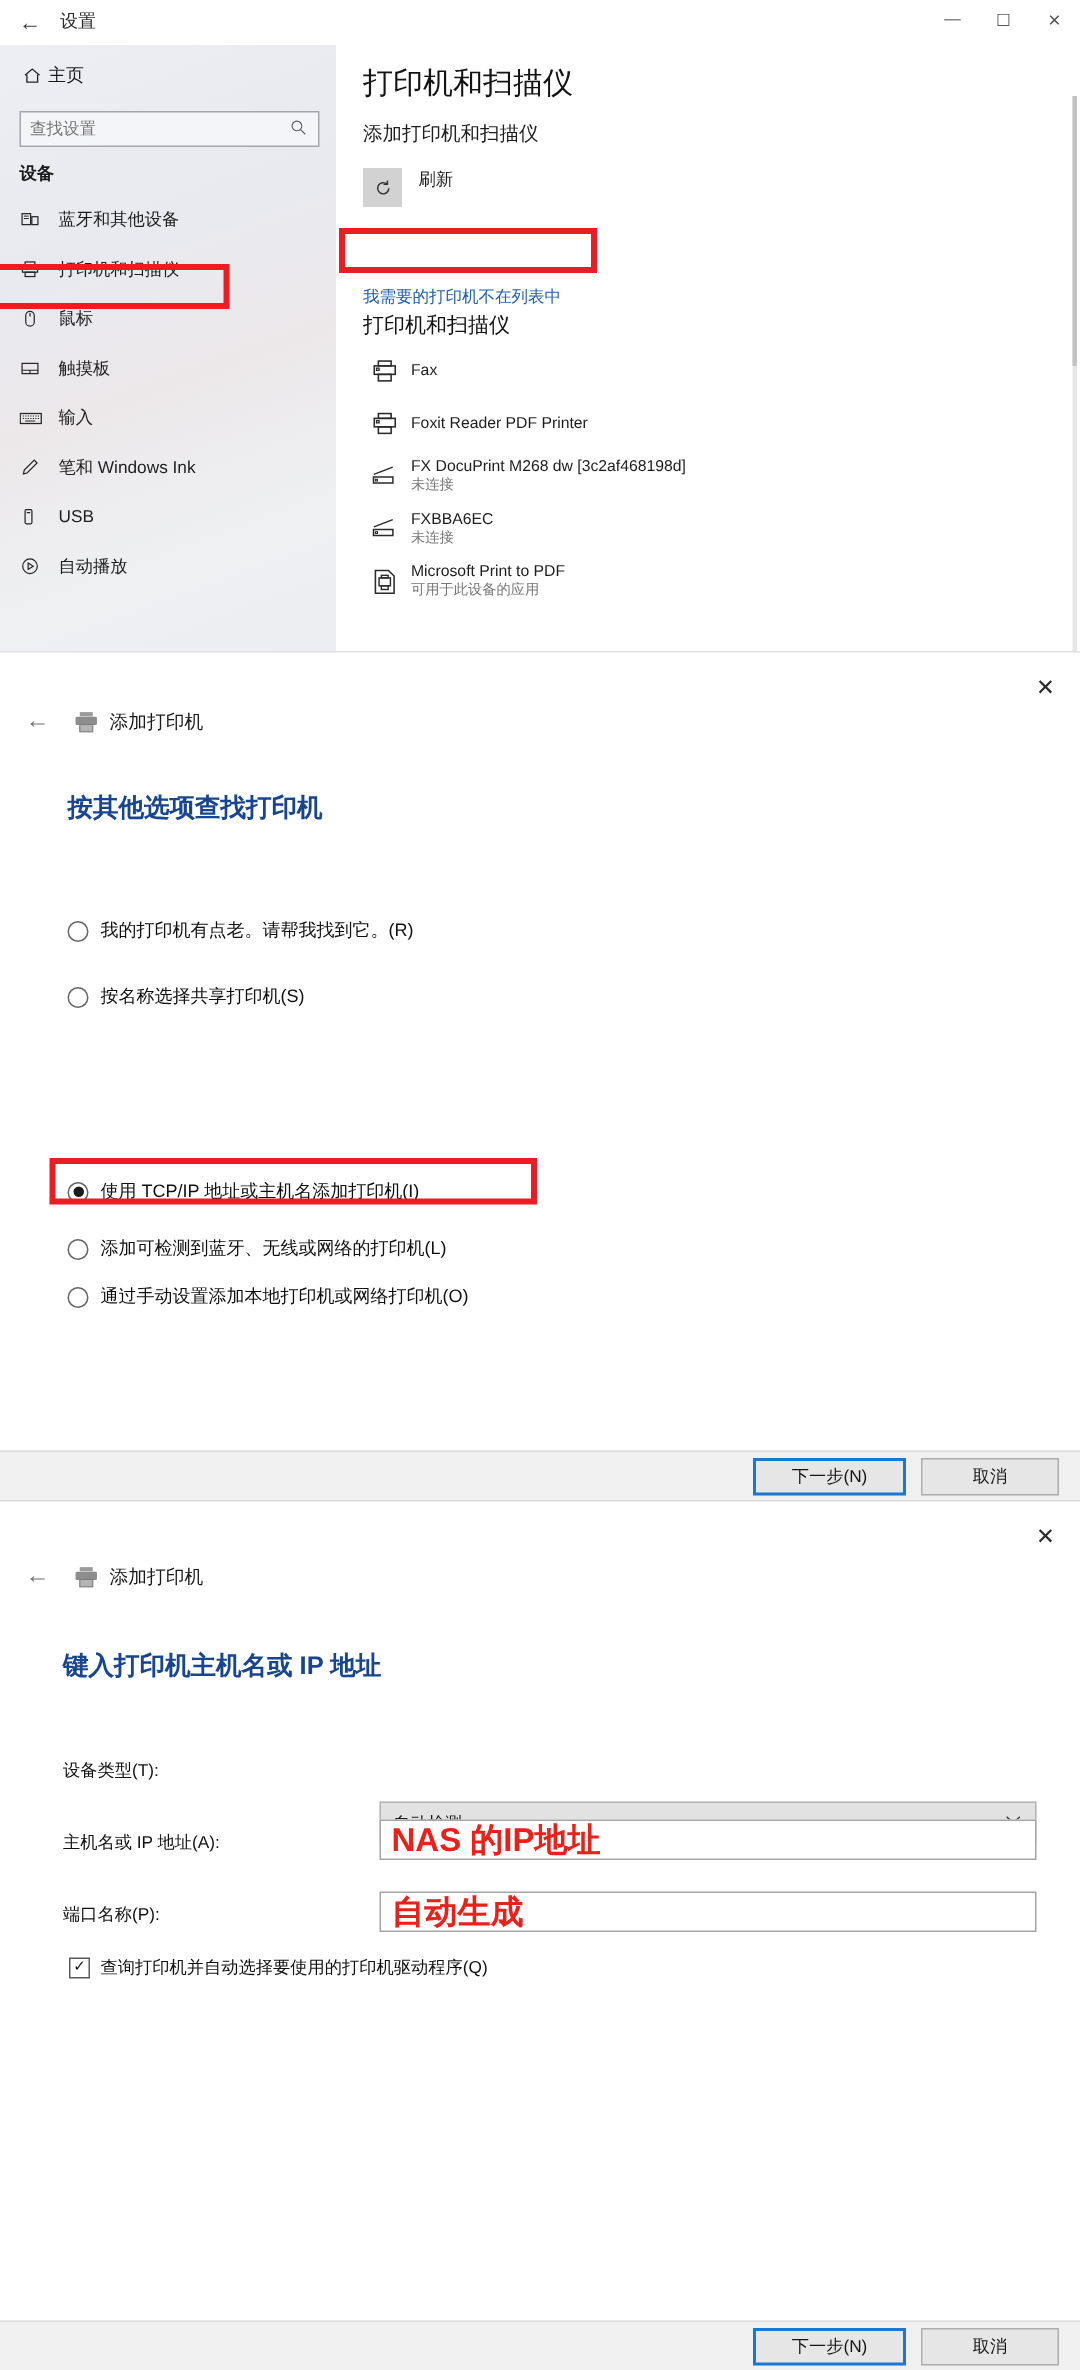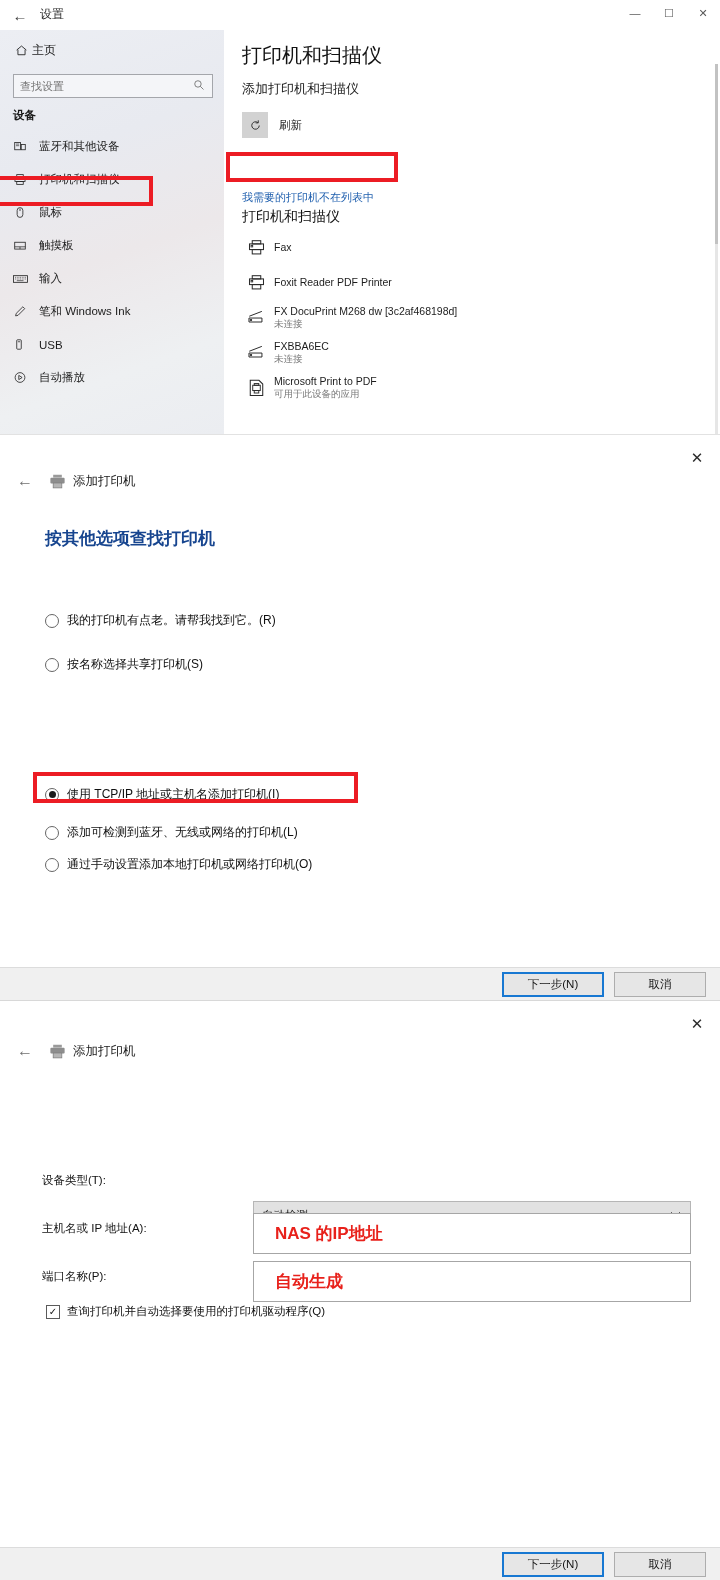--- a/index.html
+++ b/index.html
@@ -123,21 +123,21 @@
   .pane-h1 {
     position: absolute; left: 18px; top: 12px;
     font-size: 20px; color: #131313;
   }
   .pane-h2 {
     position: absolute; left: 18px; top: 50px;
     font-size: 13px; color: #1d1d1d;
   }
   .refresh-row {
     position: absolute; left: 18px; top: 82px;
-    display: flex; align-items: center;
+    display: flex; align-items: flex-start;
   }
   .refresh-btn {
     width: 26px; height: 26px;
     background: #d2d2d2;
     display: flex; align-items: center; justify-content: center;
     font-size: 13px; color: #303030;
   }
   .refresh-lbl { margin-left: 11px; font-size: 11.5px; color:#1d1d1d; }
   .link-notlisted {
     position: absolute; left: 18px; top: 160px;
@@ -301,27 +301,27 @@
     font-size: 11.5px; color: #1a1a1a;
     padding-left: 8px;
   }
   .combo .chev {
     position: absolute; right: 9px; top: 6px;
     font-size: 11px; color: #3c3c3c;
   }
   .textfield {
     position: absolute;
     left: 253px;
-    width: 438px; height: 41px;
+    width: 438px; height: 27px;
     background: #ffffff;
     border: 1px solid #a6a6a6;
     box-sizing: border-box;
     display: flex; align-items: center;
-    padding-left: 21px;
-    font-size: 17px; color: #e8211b; font-weight: bold;
+    padding-left: 7px;
+    font-size: 22px; color: #e8211b; font-weight: bold;
   }
   .check-row {
     position: absolute;
     display: flex; align-items: center;
     font-size: 11.5px; color: #111111;
   }
   .checkbox {
     width: 12px; height: 12px;
     border: 1px solid #5a5a5a; background: #fff;
     margin-right: 7px; flex: none;
@@ -625,20 +625,21 @@
     <div class="dlg-icon">
       <svg width="17" height="15" viewBox="0 0 18 16">
           <rect x="4.4" y="0.8" width="9.2" height="3" fill="#9a9a9a"></rect>
           <rect x="1.4" y="4" width="15.2" height="6" rx="1" fill="#8d8d8d"></rect>
           <rect x="4.4" y="9.6" width="9.2" height="5.2" fill="#b5b5b5" stroke="#7d7d7d" stroke-width=".8"></rect>
         </svg>
     </div>
     <div class="dlg-title">添加打印机</div>
   </div>
 
+  <div class="dlg-heading" style="top:98px; left:42px;">键入打印机主机名或 IP 地址</div>
 
   <div class="field-label" style="left:42px; top:172px;">设备类型(T):</div>
   <div class="combo" style="top:164px;margin-top:36px;">
     <span>自动检测</span>
     <span class="chev">
       <svg width="11" height="7" viewBox="0 0 12 8">
           <path d="M1 1.4 6 6.2l5-4.8" fill="none" stroke="#3c3c3c" stroke-width="1.1"></path>
         </svg>
     </span>
   </div>

